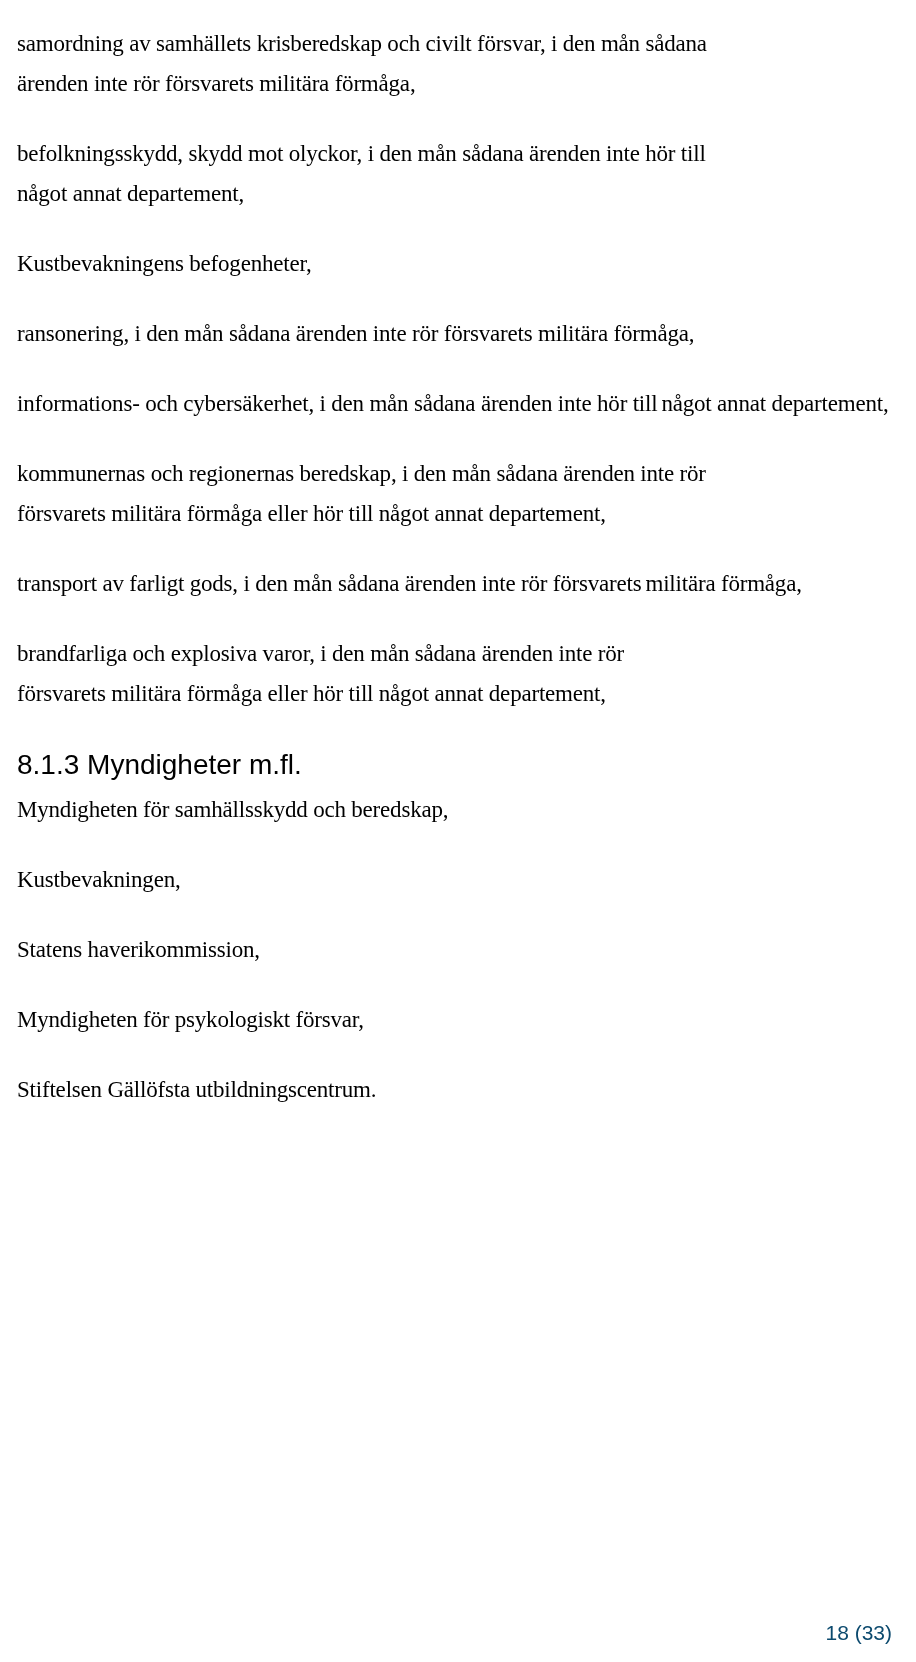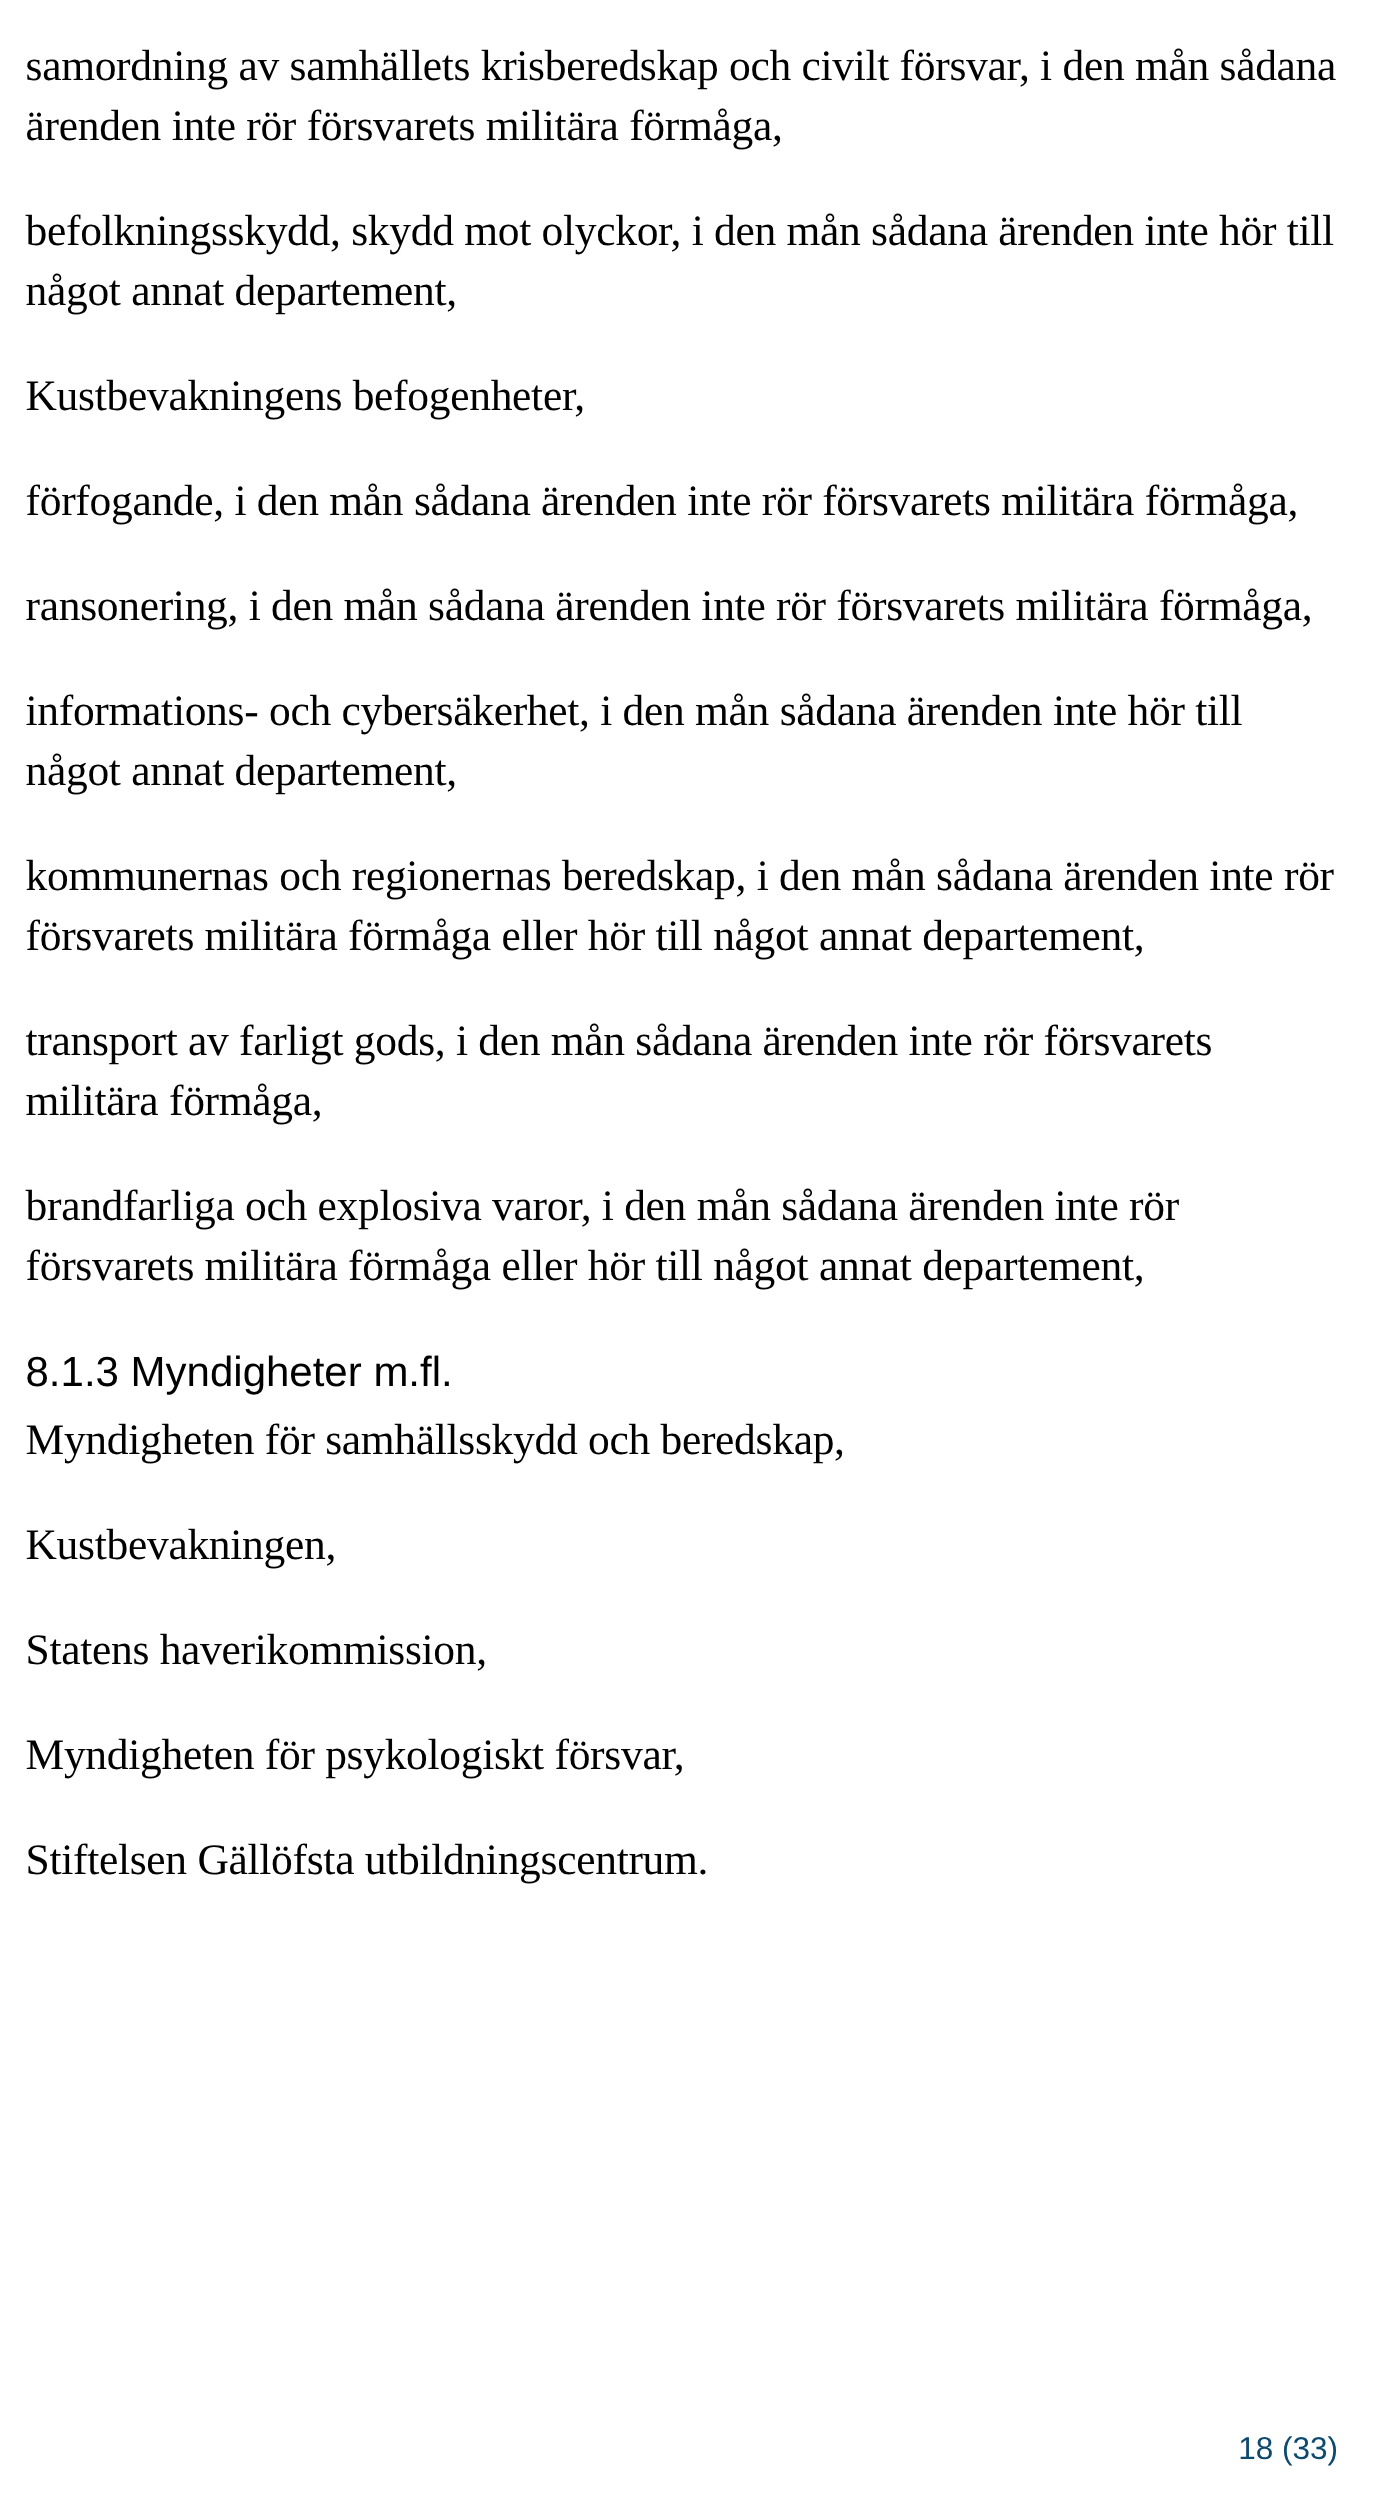--- a/index.html
+++ b/index.html
@@ -21,21 +21,21 @@
     position: absolute;
     left: 17px;
     top: 24px;
     width: 880px;
   }
   .para {
     margin: 0 0 30px 0;
     padding: 0;
   }
   .line {
-    font-size: 29px;
+    font-size: 23px;
     line-height: 40px;
     letter-spacing: -0.2px;
     white-space: nowrap;
   }
   .section-heading {
     margin: 0 0 4px 0;
     font-family: "Liberation Sans", "DejaVu Sans", sans-serif;
     font-size: 28px;
     line-height: 42px;
     white-space: nowrap;
@@ -71,23 +71,20 @@
     <p class="para">
       <span class="line">befolkningsskydd, skydd mot olyckor, i den mån sådana ärenden inte hör till</span>
       <span class="line">något annat departement,</span>
     </p>
 
     <p class="para">
       <span class="line">Kustbevakningens befogenheter,</span>
     </p>
 
 
-    <p class="para">
-      <span class="line">förfogande, i den mån sådana ärenden inte rör försvarets militära förmåga,</span>
-    </p>
 
     <p class="para">
       <span class="line">ransonering, i den mån sådana ärenden inte rör försvarets militära förmåga,</span>
     </p>
 
     <p class="para">
       <span class="line">informations- och cybersäkerhet, i den mån sådana ärenden inte hör till</span>
       <span class="line">något annat departement,</span>
     </p>
 

